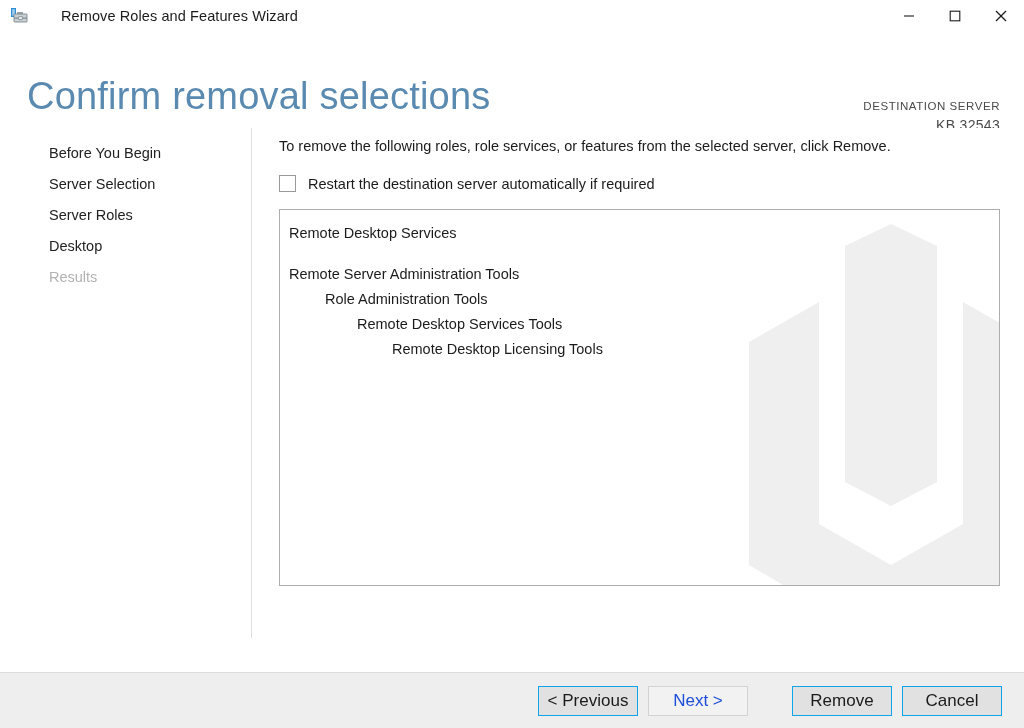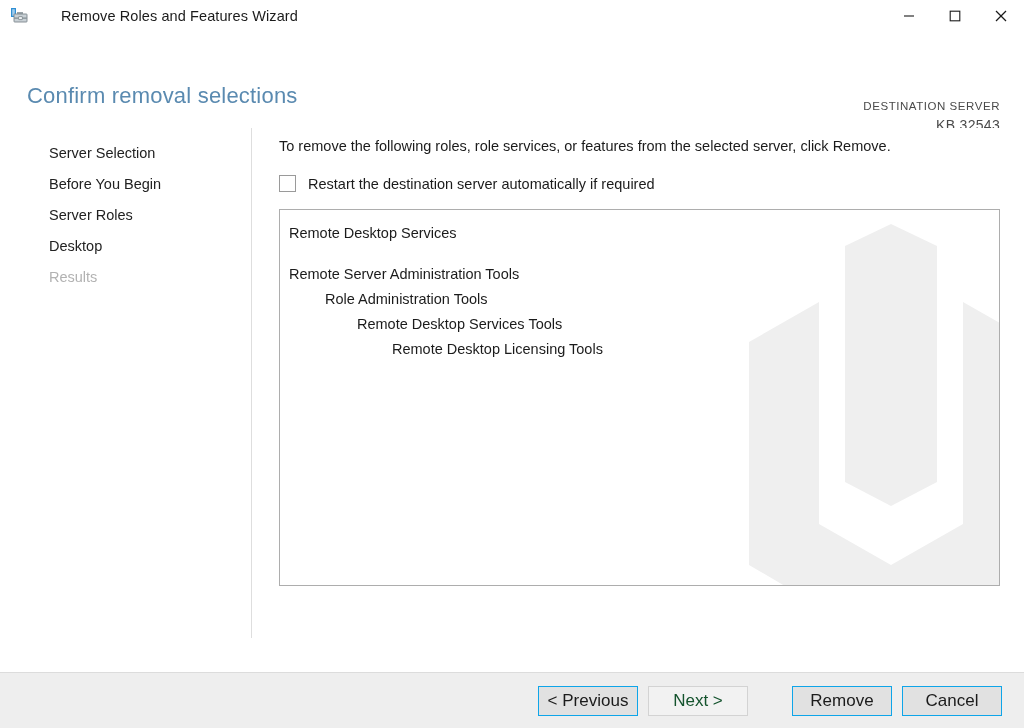--- a/index.html
+++ b/index.html
@@ -71,21 +71,21 @@
     position: relative;
     flex: 0 0 96px;
     height: 96px;
     background: #ffffff;
   }
   .page-title {
     position: absolute;
     left: 27px;
     top: 64px;
     transform: translateY(-50%);
-    font-size: 22px;
+    font-size: 38px;
     font-weight: 400;
     color: #5a8ab0;
     letter-spacing: 0.2px;
     white-space: nowrap;
   }
   .dest-block {
     position: absolute;
     right: 24px;
     top: 66px;
     text-align: right;
@@ -243,21 +243,21 @@
     background: #e1e1e1;
     border: 1px solid #0ea5e9;
     margin-left: 10px;
     cursor: default;
     display: flex;
     align-items: center;
     justify-content: center;
     white-space: nowrap;
   }
   .btn.disabled {
-    color: #14532d;
+    color: #1d4ed8;
     background: #f2f2f2;
     border-color: #d3d3d3;
   }
   .btn.gap-left { margin-left: 44px; }
 </style>
 </head>
 <body>
 
 <div class="window">
 
@@ -298,22 +298,22 @@
     <div class="page-title">Confirm removal selections</div>
     <div class="dest-block">
       <div class="dest-label">DESTINATION SERVER</div>
       <div class="dest-value">KB.32543</div>
     </div>
   </div>
 
   <div class="body-area">
 
     <div class="sidebar">
+      <div class="nav-item">Before You Begin</div>
       <div class="nav-item">Server Selection</div>
-      <div class="nav-item">Before You Begin</div>
       <div class="nav-item">Server Roles</div>
       <div class="nav-item">Desktop</div>
       <div class="nav-item disabled">Results</div>
       <div class="sidebar-divider"></div>
     </div>
 
     <div class="content">
 
       <div class="instruction">To remove the following roles, role services, or features from the selected server, click Remove.</div>
 

